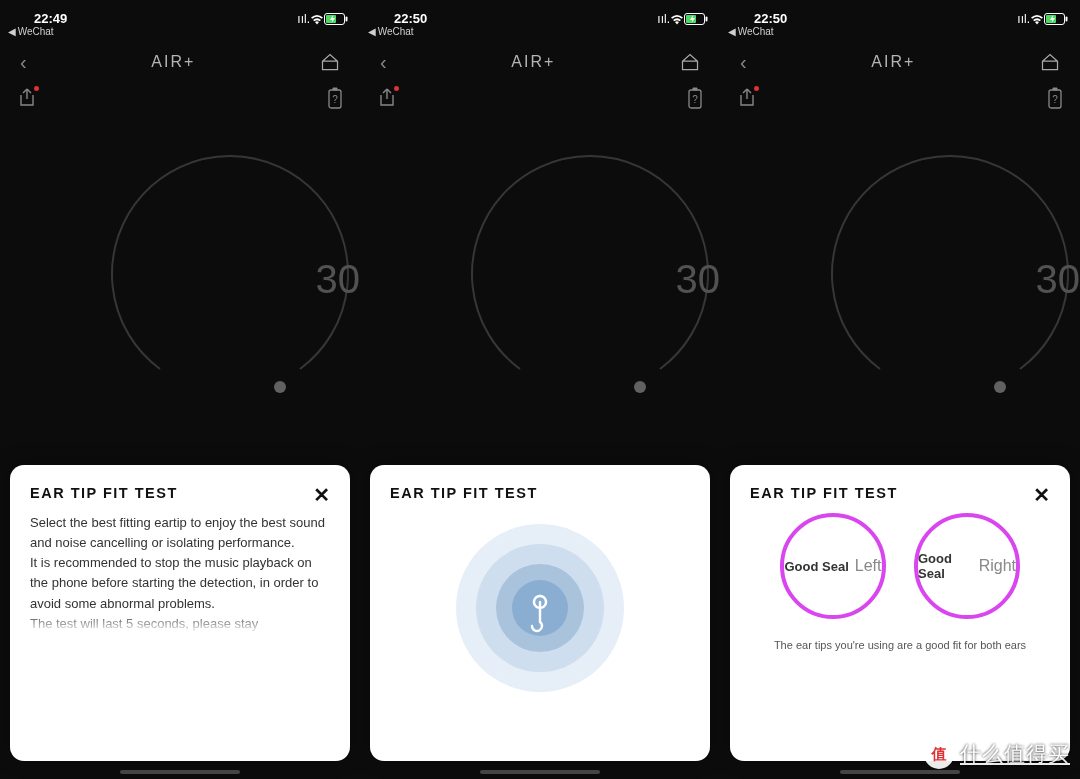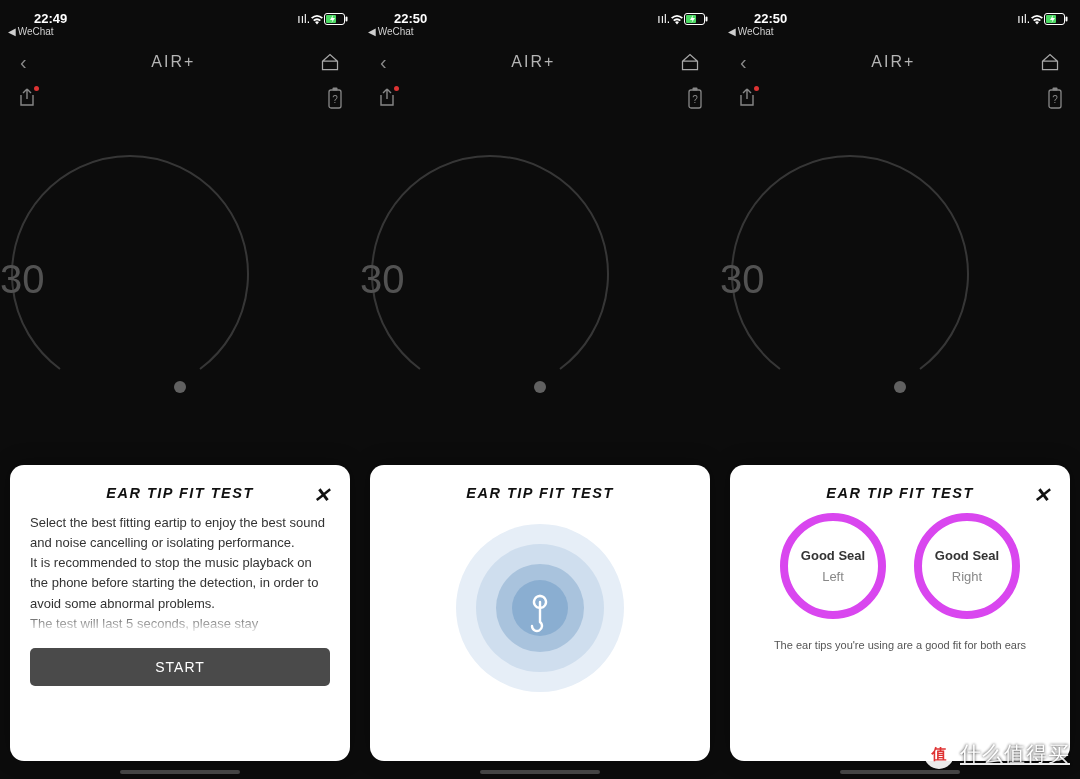--- a/index.html
+++ b/index.html
@@ -50,21 +50,21 @@
   .chev { font-size: 20px; color: #888; }
   .secondary-bar {
     display: flex; justify-content: space-between; padding: 4px 18px;
     color: #777;
   }
   .dial-wrap {
     position: relative;
     height: 320px;
     display: flex;
     align-items: center;
-    justify-content: flex-start;
+    justify-content: flex-end;
     margin-top: 6px;
     opacity: 0.55;
   }
   .dial-val {
     position: absolute;
     font-size: 40px;
     color: #8c8c8c;
     font-weight: 500;
   }
   .sheet {
@@ -73,24 +73,22 @@
     bottom: 18px;
     background: #fff;
     border-radius: 14px;
     padding: 20px 20px 18px;
     color: #111;
     box-shadow: 0 -2px 20px rgba(0,0,0,0.3);
   }
   .sheet-title-row {
     display: flex;
     align-items: center;
-    justify-content: center;
     position: relative;
     margin-bottom: 12px;
-    font-style: italic;
   }
   .sheet-title {
     font-size: 14.5px;
     letter-spacing: 1.5px;
     font-weight: 600;
     color: #111;
   }
   .close-x {
     position: absolute; right: 0; top: -2px;
     font-size: 20px; font-weight: 700;
@@ -125,28 +123,28 @@
   }
   .seal-row {
     display: flex;
     justify-content: center;
     gap: 28px;
     margin: 10px 0 4px;
   }
   .seal-badge {
     width: 106px; height: 106px;
     border-radius: 50%;
-    border: 8px solid #d946ef;
-    display: flex; flex-direction: column;
+    border: 4px solid #d946ef;
+    display: flex; flex-direction: row;
     justify-content: center; align-items: center;
     gap: 6px;
     color: #333;
   }
   .seal-status { font-size: 13px; font-weight: 600; }
-  .seal-side { font-size: 13px; color: #888; }
+  .seal-side { font-size: 16px; color: #888; }
   .seal-msg {
     text-align: center;
     font-size: 11px;
     color: #555;
     margin: 18px 6px 8px;
     line-height: 1.5;
   }
   .home-ind {
     position: absolute; bottom: 5px; left: 50%; transform: translateX(-50%);
     width: 120px; height: 4px; border-radius: 3px; background: #444;
@@ -221,23 +219,20 @@
 
   <div class="sheet" style="height:296px">
     <div class="sheet-title-row">
       <div class="sheet-title">EAR TIP FIT TEST</div>
       <div class="close-x">✕</div>
     </div>
     <div class="sheet-body fade">
       <p>Select the best fitting eartip to enjoy the best sound and noise cancelling or isolating performance.</p>
       <p>It is recommended to stop the music playback on the phone before starting the detection, in order to avoid some abnormal problems.</p>
       <p>The test will last 5 seconds, please stay</p>
-    </div>
-    <div class="start-btn">
-      <span>START</span>
     </div>
   </div>
   <div class="home-ind"></div>
 </div>
 
 <div class="phone">
   <div class="status-bar">
     <span class="sb-time">22:50</span>
     <span class="sb-right">
       <span>ııl.</span>

